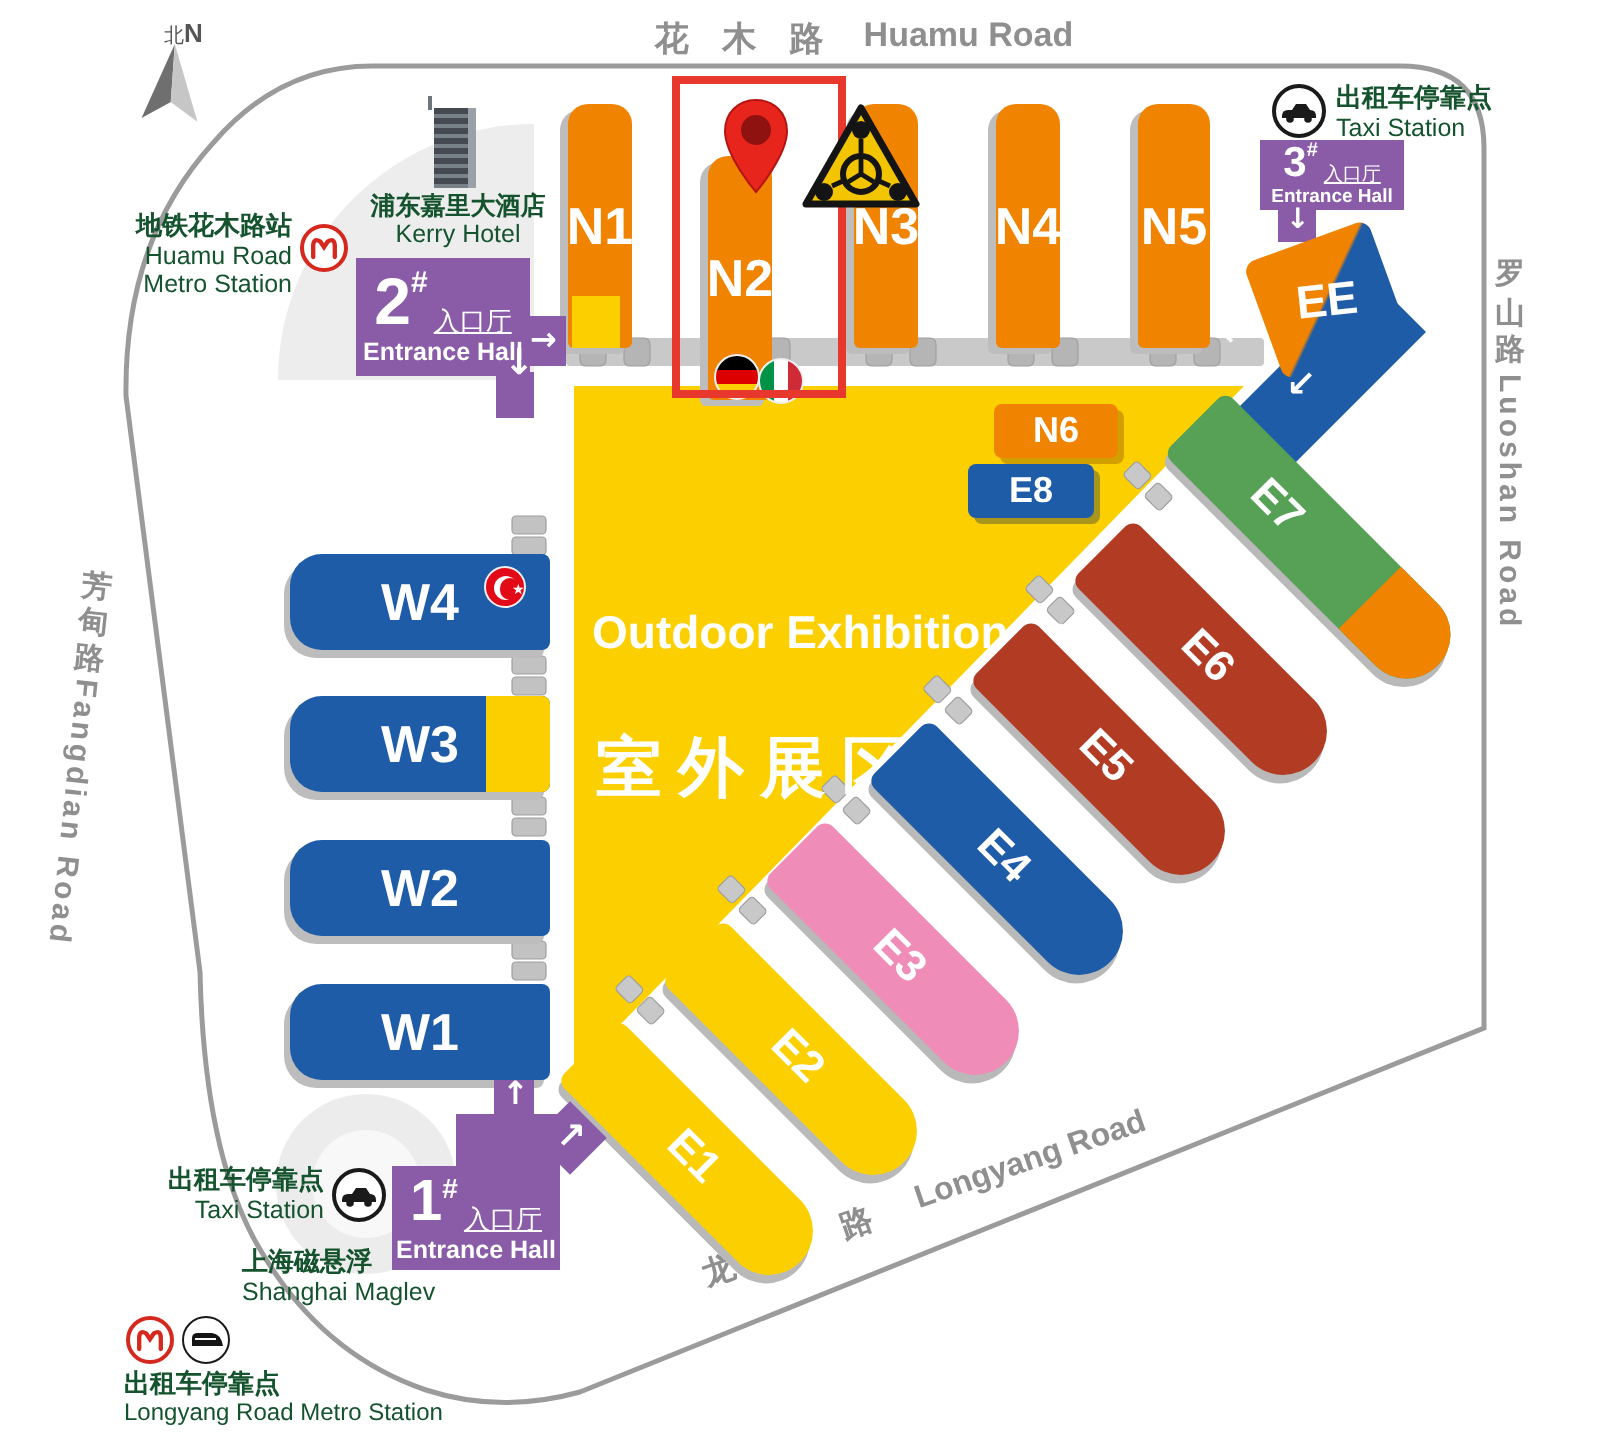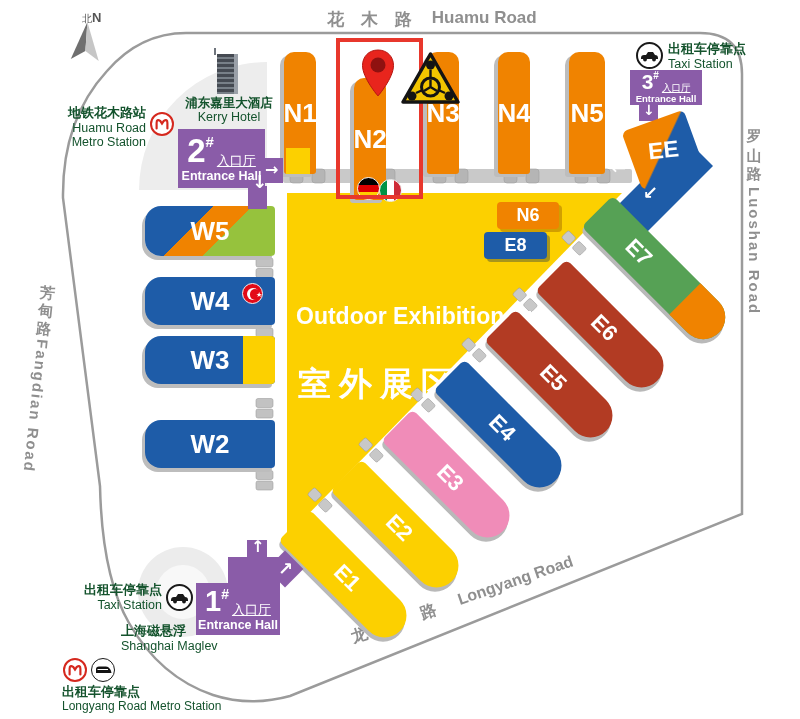--- a/index.html
+++ b/index.html
@@ -160,37 +160,37 @@
         <path d="M1,9 Q1,6 4,6 L6,6 L8,3 L13,3 L15,6 Q18,6 18,9 L18,10 L1,10 Z" fill="#1a1a1a"></path>
         <circle cx="5" cy="10.5" r="1.9" fill="#1a1a1a"></circle>
         <circle cx="14" cy="10.5" r="1.9" fill="#1a1a1a"></circle>
       </svg>
   </div>
   <div class="abs stxt" style="left:668px;top:42px;">
     <div class="zh">出租车停靠点</div>
     <div class="en">Taxi Station</div>
   </div>
 
-  <div class="whall" style="top:206px;height:50px;background:linear-gradient(135deg,#1E5CA8 0 38%,#F08300 38% 60%,#96C23D 60% 100%);">
-    <span class="lbl">W5</span>
-  </div>
   <div class="whall" style="top:277px;">
     <span class="lbl">W4</span>
     <div class="flag" style="left:97px;top:6px;width:21px;height:21px;background:#E30A17;">
       <div style="position:absolute;left:3.5px;top:4px;width:12px;height:12px;border-radius:50%;background:#fff;"></div>
       <div style="position:absolute;left:6.5px;top:5px;width:10.5px;height:10.5px;border-radius:50%;background:#E30A17;"></div>
       <div style="position:absolute;left:13px;top:6.5px;color:#fff;font-size:7px;">★</div>
     </div>
   </div>
-  <div class="whall" style="top:336px;">
+  <div class="whall" style="top:348px;">
     <div style="position:absolute;right:0;top:0;bottom:0;width:32px;background:#FCD000;border-radius:0 4px 4px 0;"></div>
     <span class="lbl" style="position:relative;">W3</span>
   </div>
   <div class="whall" style="top:420px;">
     <span class="lbl">W2</span>
+  </div>
+  <div class="whall" style="top:492px;">
+    <span class="lbl">W1</span>
   </div>
 
   <div class="nhall" style="left:284px;">
     <div style="position:absolute;left:2px;right:6px;bottom:0;height:26px;background:#FCD000;"></div>
     <span class="lbl" style="position:relative;">N1</span>
   </div>
   <div class="nhall" style="left:354px;margin-top:26px;">
     <span class="lbl">N2</span>
     <div class="flag" style="left:3px;top:99px;width:23px;height:23px;background:linear-gradient(#000 0 33%,#D00 33% 66%,#FFCE00 66% 100%);"></div>
     <div class="flag" style="left:25px;top:101px;width:23px;height:23px;background:linear-gradient(90deg,#009246 0 33%,#fff 33% 66%,#CE2B37 66% 100%);"></div>

